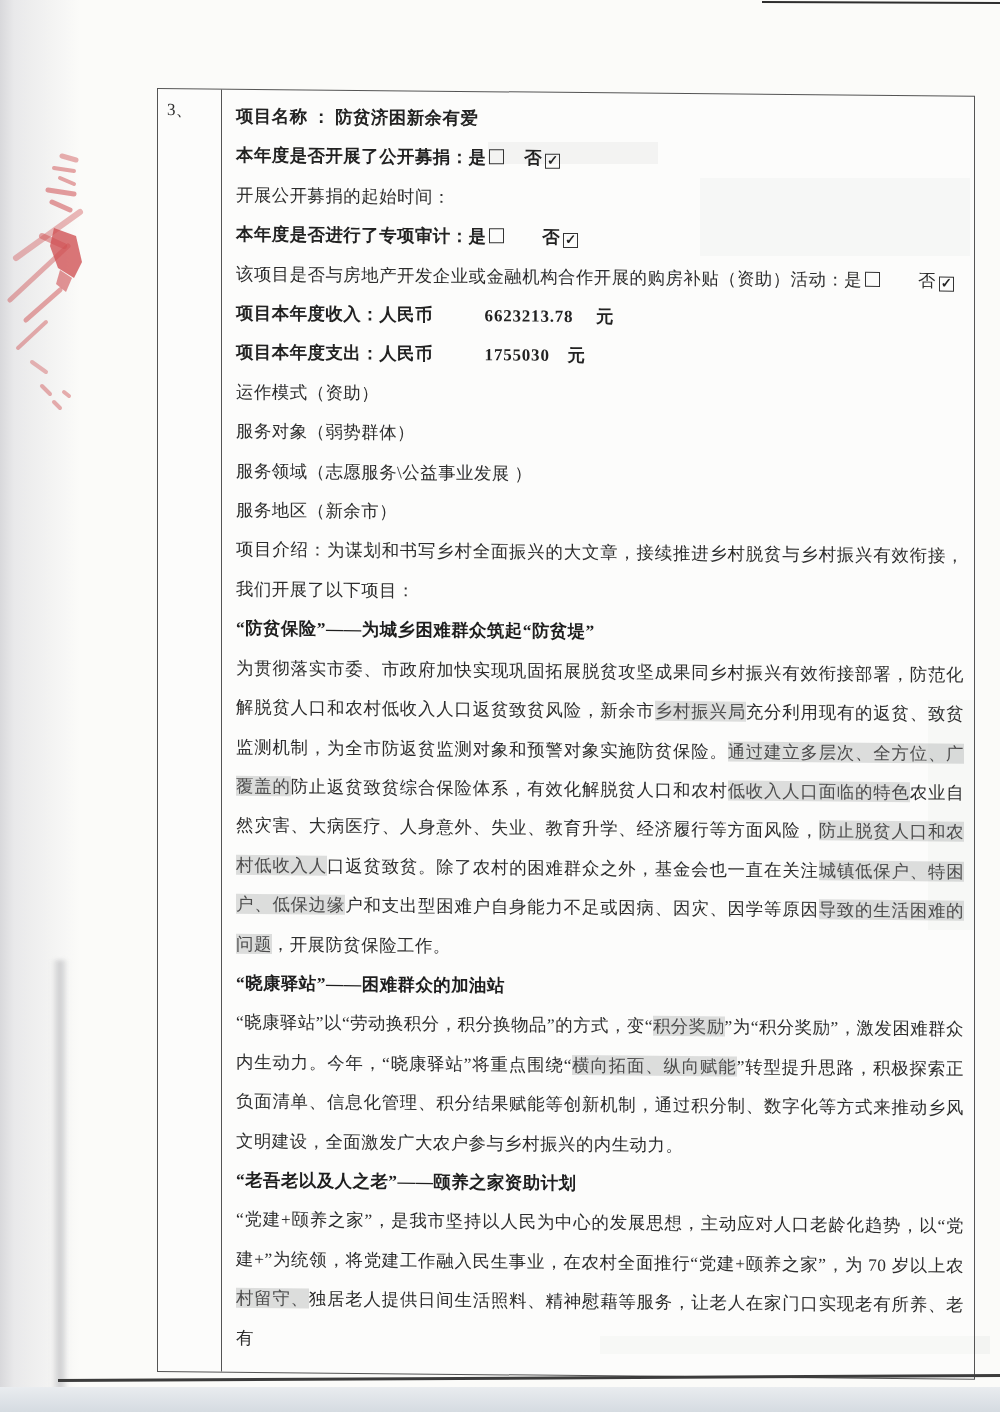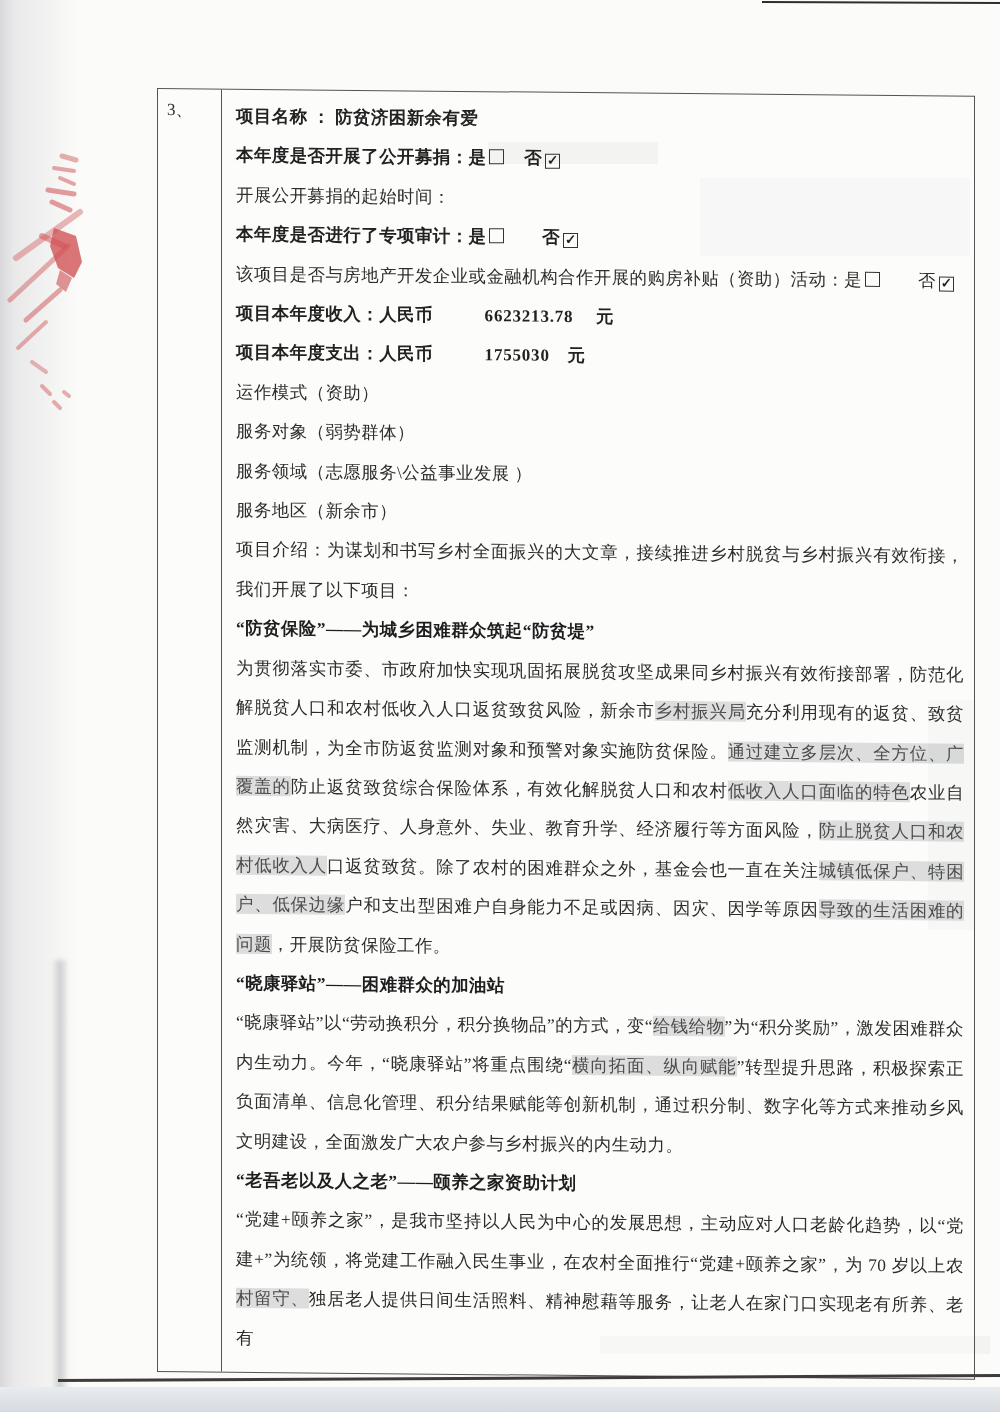--- a/index.html
+++ b/index.html
@@ -112,21 +112,21 @@
         <div class="line"><span>运作模式（资助）</span></div>
         <div class="line"><span>服务对象（弱势群体）</span></div>
         <div class="line"><span>服务领域（志愿服务\公益事业发展 ）</span></div>
         <div class="line"><span>服务地区（新余市）</span></div>
         <div class="line"><span>项目介绍：为谋划和书写乡村全面振兴的大文章，接续推进乡村脱贫与乡村振兴有效衔接，我们开展了以下项目：</span></div>
       </div>
     <div>
         <div class="line heading">“防贫保险”——为城乡困难群众筑起“防贫堤”</div>
         <div class="para"><span>为贯彻落实市委、市政府加快实现巩固拓展脱贫攻坚成果同乡村振兴有效衔接部署，防范化解脱贫人口和农村低收入人口返贫致贫风险，新余市</span><span class="hl">乡村振兴局</span><span>充分利用现有的返贫、致贫监测机制，为全市防返贫监测对象和预警对象实施防贫保险。</span><span class="hl">通过建立多层次、全方位、广覆盖的</span><span>防止返贫致贫综合保险体系，有效化解脱贫人口和农村</span><span class="hl">低收入人口面临的特色</span><span>农业自然灾害、大病医疗、人身意外、失业、教育升学、经济履行等方面风险，</span><span class="hl">防止脱贫人口和农村低收入人</span><span>口返贫致贫。除了农村的困难群众之外，基金会也一直在关注</span><span class="hl">城镇低保户、特困户、低保边缘</span><span>户和支出型困难户自身能力不足或因病、因灾、因学等原因</span><span class="hl">导致的生活困难的问题</span><span>，开展防贫保险工作。</span></div>
         <div class="line heading">“晓康驿站”——困难群众的加油站</div>
-        <div class="para"><span>“晓康驿站”以“劳动换积分，积分换物品”的方式，变“</span><span class="hl">给钱给物</span><span>”为“积分奖励”，激发困难群众内生动力。今年，“晓康驿站”将重点围绕“</span><span class="hl">横向拓面、纵向赋能</span><span>”转型提升思路，积极探索正负面清单、信息化管理、积分结果赋能等创新机制，通过积分制、数字化等方式来推动乡风文明建设，全面激发广大农户参与乡村振兴的内生动力。</span></div>
+        <div class="para"><span>“晓康驿站”以“劳动换积分，积分换物品”的方式，变“</span><span class="hl">积分奖励</span><span>”为“积分奖励”，激发困难群众内生动力。今年，“晓康驿站”将重点围绕“</span><span class="hl">横向拓面、纵向赋能</span><span>”转型提升思路，积极探索正负面清单、信息化管理、积分结果赋能等创新机制，通过积分制、数字化等方式来推动乡风文明建设，全面激发广大农户参与乡村振兴的内生动力。</span></div>
         <div class="line heading">“老吾老以及人之老”——颐养之家资助计划</div>
         <div class="para"><span>“党建+颐养之家”，是我市坚持以人民为中心的发展思想，主动应对人口老龄化趋势，以“党建+”为统领，将党建工作融入民生事业，在农村全面推行“党建+颐养之家”，为 70 岁以上农</span><span class="hl">村留守、</span><span>独居老人提供日间生活照料、精神慰藉等服务，让老人在家门口实现老有所养、老有</span></div>
       </div>
   </div>
 </div>
 
 <div class="bottom-edge-line"></div>
 <div class="scanner-band"></div>
 
 </body></html>

